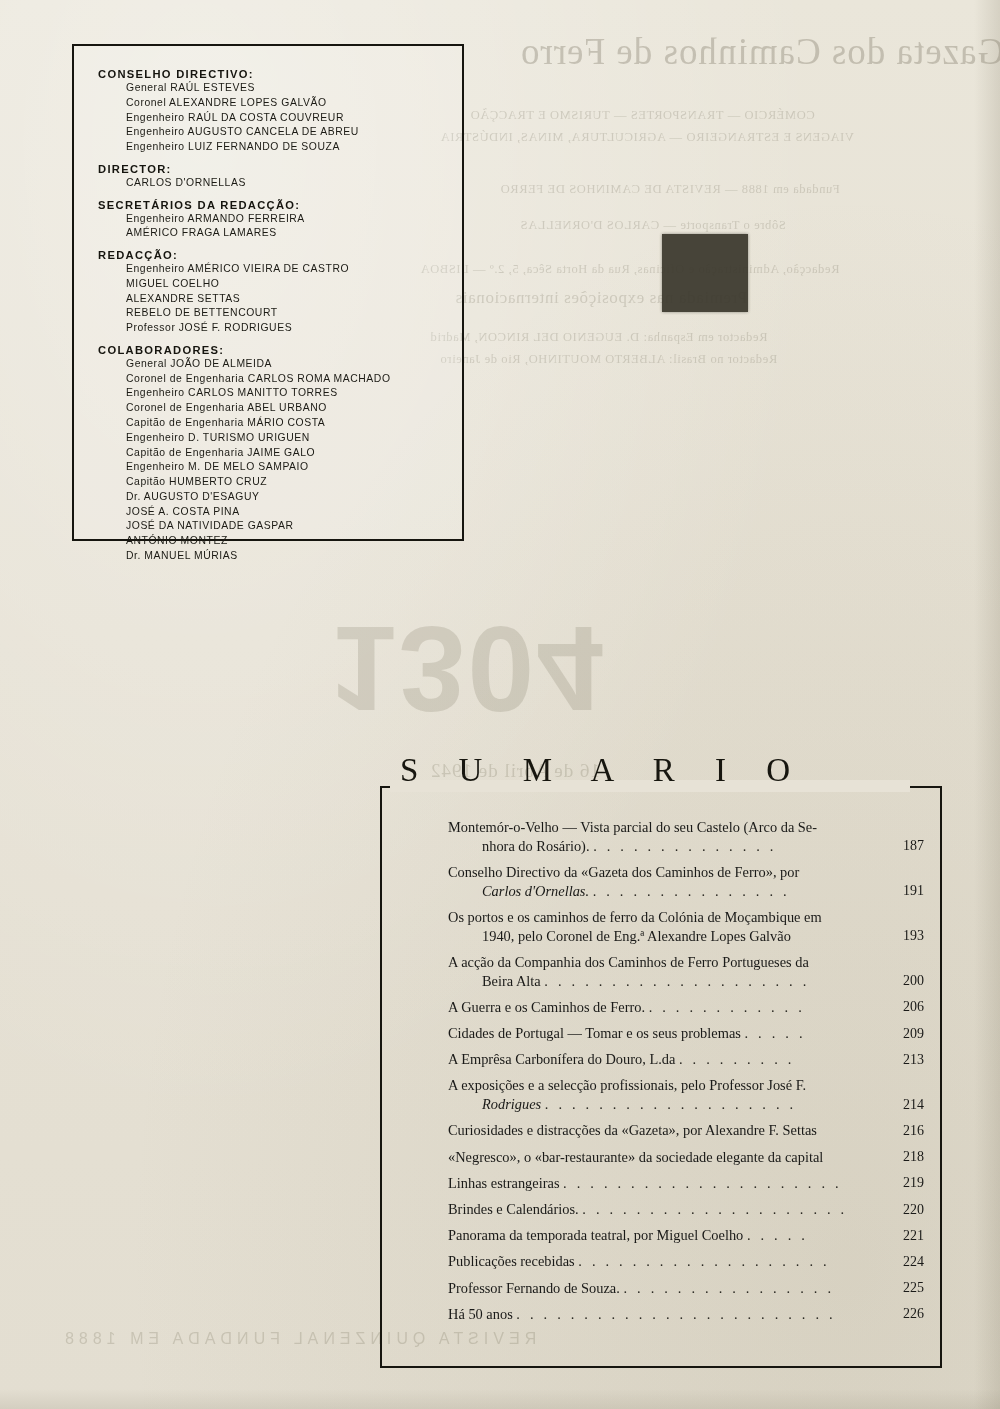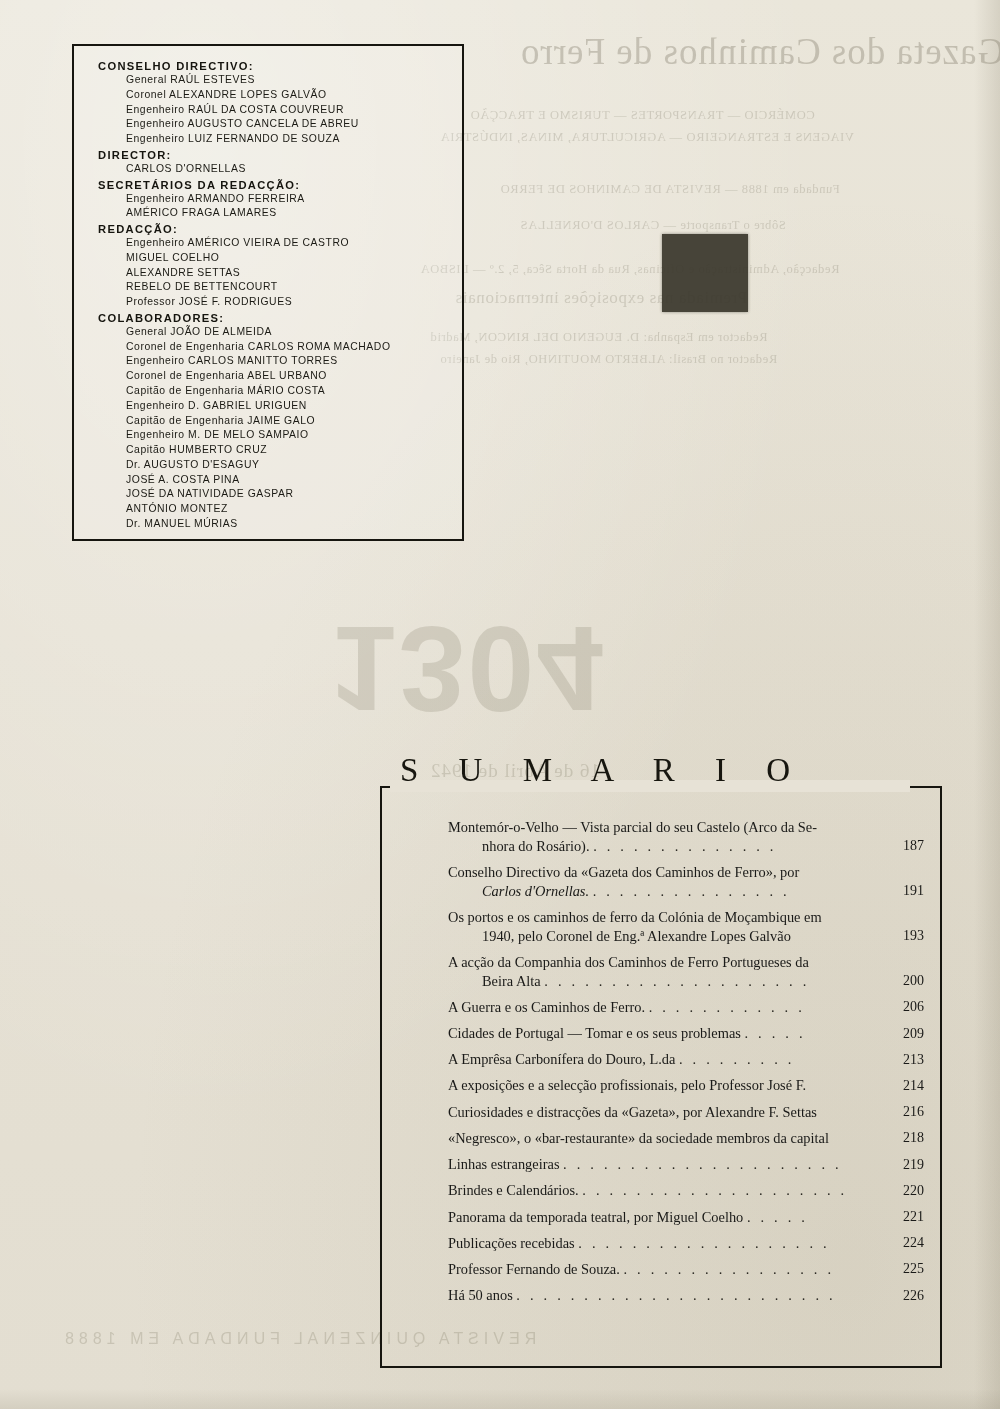--- a/index.html
+++ b/index.html
@@ -111,21 +111,21 @@
     font-family: "Liberation Sans", sans-serif;
   }
   .mh-group { margin-bottom: 2px; }
   .mh-heading {
     font-size: 11.2px;
     font-weight: bold;
     letter-spacing: 1.3px;
     color: #15140e;
     margin: 4px 0 1px 0;
   }
-  .mh-heading:first-child { margin-top: 0; }
+  .mh-heading:first-child { margin-top: 8px; }
   .mh-name {
     font-size: 10.4px;
     letter-spacing: 0.55px;
     margin-left: 28px;
     line-height: 1.42;
     white-space: nowrap;
     color: #1b1a14;
   }
 
   
@@ -262,21 +262,21 @@
         <div class="mh-name">Professor JOSÉ F. RODRIGUES</div>
       </div>
 
       <div class="mh-group">
         <div class="mh-heading">COLABORADORES:</div>
         <div class="mh-name">General JOÃO DE ALMEIDA</div>
         <div class="mh-name">Coronel de Engenharia CARLOS ROMA MACHADO</div>
         <div class="mh-name">Engenheiro CARLOS MANITTO TORRES</div>
         <div class="mh-name">Coronel de Engenharia ABEL URBANO</div>
         <div class="mh-name">Capitão de Engenharia MÁRIO COSTA</div>
-        <div class="mh-name">Engenheiro D. GABRIEL URIGUEN</div>
+        <div class="mh-name">Engenheiro D. TURISMO URIGUEN</div>
         <div class="mh-name">Capitão de Engenharia JAIME GALO</div>
         <div class="mh-name">Engenheiro M. DE MELO SAMPAIO</div>
         <div class="mh-name">Capitão HUMBERTO CRUZ</div>
         <div class="mh-name">Dr. AUGUSTO D'ESAGUY</div>
         <div class="mh-name">JOSÉ A. COSTA PINA</div>
         <div class="mh-name">JOSÉ DA NATIVIDADE GASPAR</div>
         <div class="mh-name">ANTÓNIO MONTEZ</div>
         <div class="mh-name">Dr. MANUEL MÚRIAS</div>
       </div>
 
@@ -347,34 +347,35 @@
         <div class="toc-text">
           <span>A Emprêsa Carbonífera do Douro, L.da</span>
           <span class="dots"> . . . . . . . . .</span>
         </div>
         <div class="toc-page">213</div>
       </div>
 
       <div class="toc-entry">
         <div class="toc-text">
           <span>A exposições e a selecção profissionais, pelo Professor José F.</span>
+          <span class="ind"><em>Rodrigues</em> <span class="dots">. . . . . . . . . . . . . . . . . . .</span></span>
         </div>
         <div class="toc-page">214</div>
       </div>
 
       <div class="toc-entry">
         <div class="toc-text">
           <span>Curiosidades e distracções da «Gazeta», por Alexandre F. Settas</span>
         </div>
         <div class="toc-page">216</div>
       </div>
 
       <div class="toc-entry">
         <div class="toc-text">
-          <span>«Negresco», o «bar-restaurante» da sociedade membros da capital</span>
+          <span>«Negresco», o «bar-restaurante» da sociedade elegante da capital</span>
         </div>
         <div class="toc-page">218</div>
       </div>
 
       <div class="toc-entry">
         <div class="toc-text">
           <span>Linhas estrangeiras</span>
           <span class="dots"> . . . . . . . . . . . . . . . . . . . . .</span>
         </div>
         <div class="toc-page">219</div>

